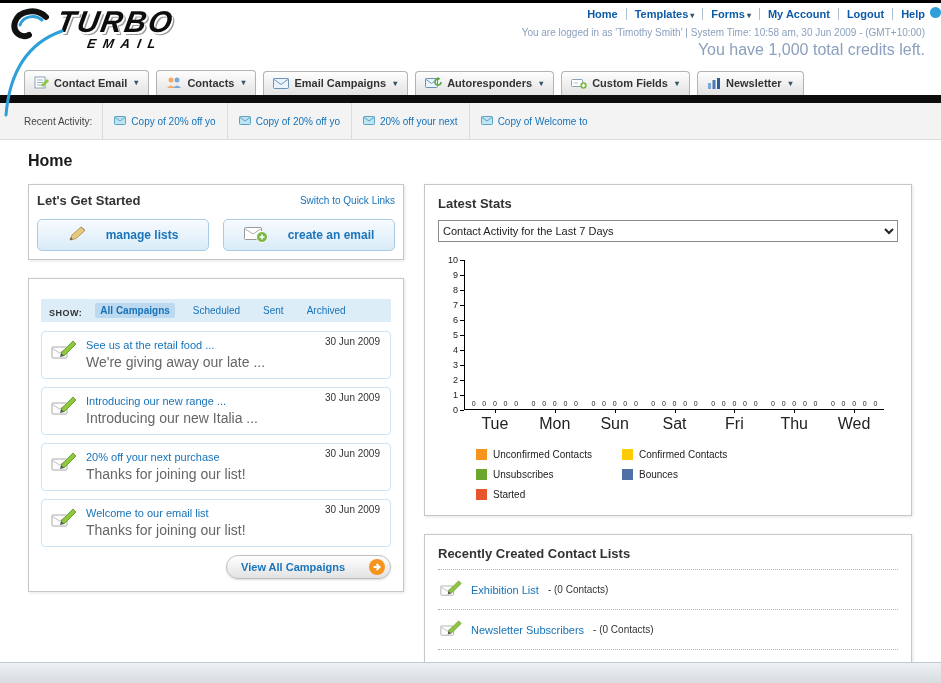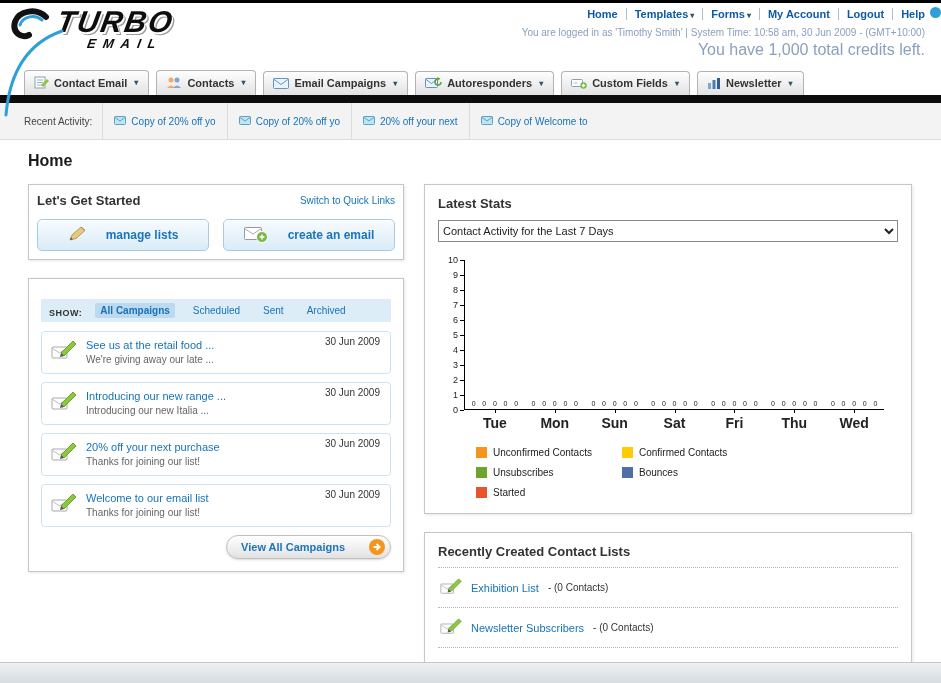--- a/index.html
+++ b/index.html
@@ -105,21 +105,21 @@
   .show-label { font-size: 9px; font-weight: bold; color: #333; letter-spacing: 0.5px; }
   .camp-tab { color: #1673b9; text-decoration: none; cursor: pointer; padding: 2px 5px; }
   .camp-tab.active { background: #bcd9ef; border-radius: 2px; font-weight: bold; }
   .camp-list { margin-top: 9px; }
   .campaign-item {
     position: relative; border: 1px solid #cde2f2; border-radius: 4px;
     padding: 7px 9px 8px; margin-bottom: 8px;
     display: flex; gap: 9px; align-items: flex-start; background: #fff;
   }
   .ci-title { font-size: 11px; color: #1673b9; text-decoration: none; cursor: pointer; display: block; }
-  .ci-sub { font-size: 10px; color: #666; margin-top: 3px; }
+  .ci-sub { font-size: 14px; color: #666; margin-top: 3px; }
   .ci-date { position: absolute; right: 10px; top: 4px; font-size: 10px; color: #333; text-align: right; }
   .panel-foot { text-align: right; margin-top: 4px; }
   .pill-btn {
     display: inline-flex; align-items: center; gap: 24px;
     border: 1px solid #bfbfbf; border-radius: 14px;
     background: linear-gradient(#ffffff, #e2e2e2);
     padding: 3px 5px 3px 14px; color: #1b75bb; font-weight: bold;
     font-size: 11px; cursor: pointer; box-shadow: 0 1px 2px rgba(0,0,0,0.15);
   }
   .pill-arrow { display: inline-flex; }
@@ -137,21 +137,21 @@
   .y-num { font-size: 9px; color: #222; }
   .y-tick { width: 4px; height: 1px; background: #000; display: inline-block; }
   .plot {
     flex: 1; position: relative; height: 150px;
     border-left: 1px solid #000; border-bottom: 1px solid #000;
     margin-right: 14px;
   }
   .values-row { position: absolute; left: 0; right: 0; bottom: 2px; display: flex; }
   .val-group { flex: 1; display: flex; justify-content: space-evenly; font-size: 7px; color: #222; }
   .x-axis { display: flex; margin-left: 27px; margin-right: 14px; }
-  .x-label { flex: 1; text-align: center; font-size: 14px; color: #222; padding-top: 5px; position: relative; font-weight: bold; }
+  .x-label { flex: 1; text-align: center; font-size: 16px; color: #222; padding-top: 5px; position: relative; }
   .x-label::before { content: ""; position: absolute; top: 0; left: 50%; width: 1px; height: 3px; background: #000; }
   .legend { margin: 16px 0 2px 38px; display: flex; flex-wrap: wrap; row-gap: 9px; }
   .legend-item { width: 146px; display: flex; align-items: center; gap: 6px; font-size: 10px; color: #222; }
   .swatch { width: 11px; height: 11px; display: inline-block; flex: none; }
 
   
   .contact-lists { margin-top: 18px; padding: 11px 13px 13px; }
   .cl-rows { margin-top: 8px; }
   .cl-row {
     display: flex; align-items: center; gap: 9px; padding: 9px 2px;

